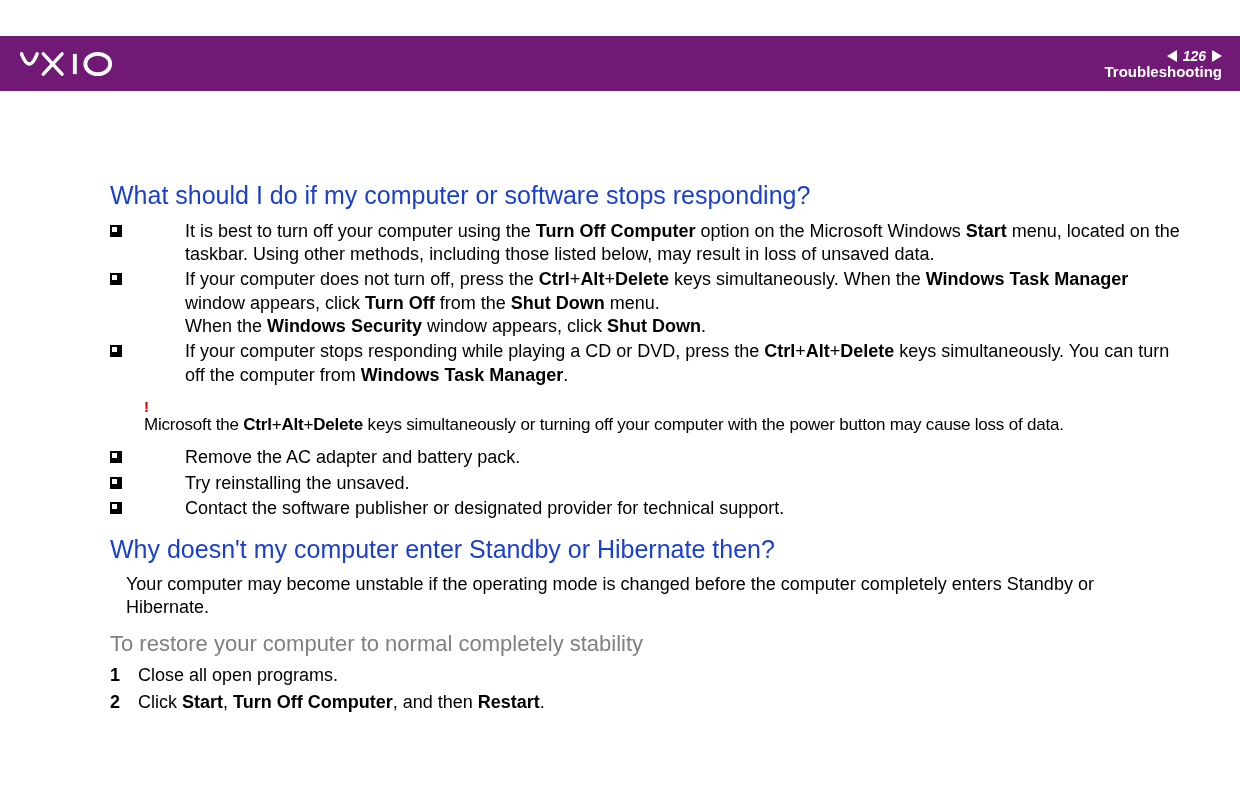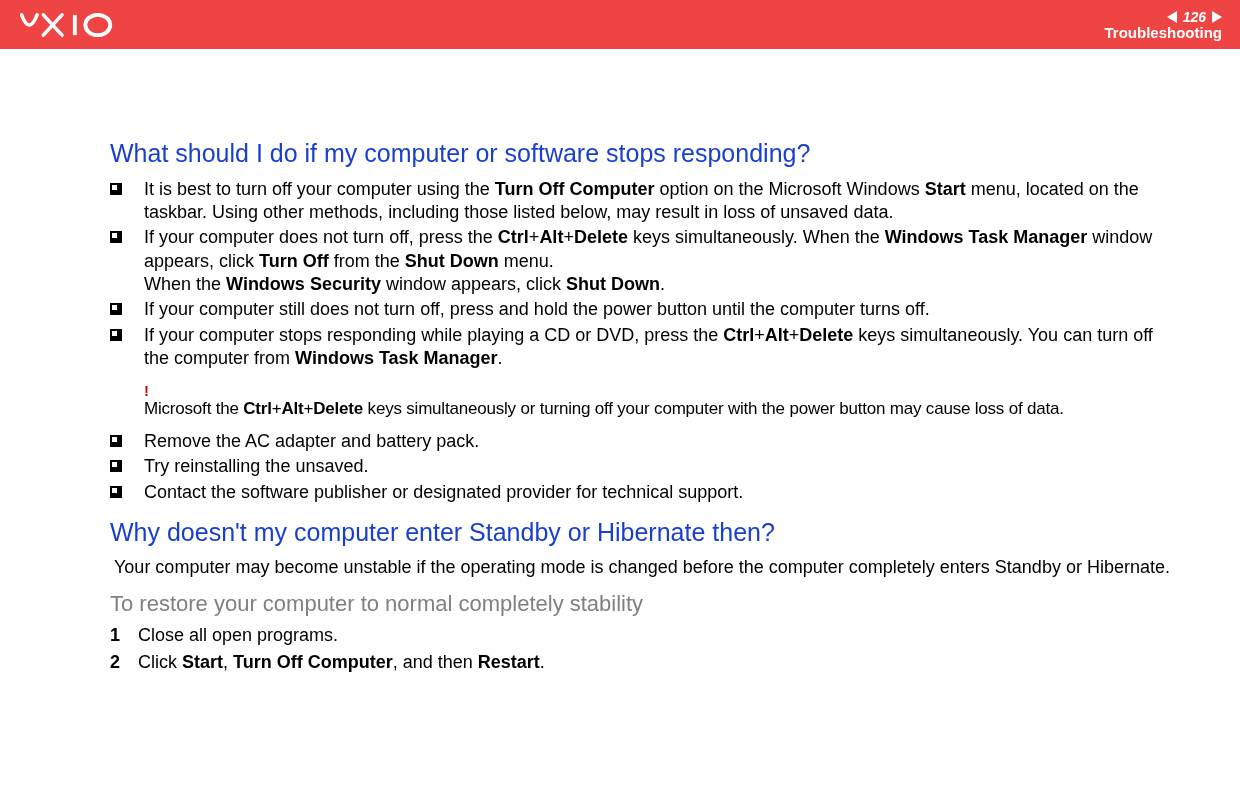--- a/index.html
+++ b/index.html
@@ -6,27 +6,28 @@
   body {
     width: 1240px;
     height: 810px;
     background: #ffffff;
     font-family: Arial, Helvetica, sans-serif;
     color: #000000;
     overflow: hidden;
   }
   .topbar {
     width: 100%;
-    height: 49px;
-    background: #ef4444;
+    height: 55px;
+    background: #701a75;
     display: flex;
     align-items: center;
     justify-content: space-between;
     padding: 0 18px 0 20px;
     position: relative;
+    margin-top: 36px;
   }
   .vaio-logo {
     height: 26px;
     color: #ffffff;
     display: flex;
     align-items: center;
   }
   .vaio-logo svg { height: 26px; }
   .top-right {
     display: flex;
@@ -70,20 +71,21 @@
   }
   ul.bullets {
     list-style: none;
     padding: 0;
     margin: 0 0 12px 0;
   }
   ul.bullets > li {
     display: flex;
     align-items: flex-start;
     margin: 2px 0;
+    gap: 41px;
   }
   .sq {
     flex: 0 0 auto;
     width: 12px;
     height: 12px;
     border: 2px solid #000000;
     box-shadow: inset -3px -3px 0 0 #000000;
     margin: 5px 22px 0 0;
   }
   .li-text { flex: 1 1 auto; }
@@ -98,21 +100,21 @@
     font-family: Arial, sans-serif;
     line-height: 1;
   }
   .note-text {
     font-family: "Arial Narrow", Arial, sans-serif;
     font-stretch: condensed;
     font-size: 17px;
     letter-spacing: -0.2px;
   }
   .note-text .nb { font-weight: bold; }
-  .para { margin: 4px 0 10px 4px; }
+  .para { margin: 4px 0 10px 16px; }
   .sub-heading {
     color: #808080;
     font-size: 22px;
     font-weight: normal;
     margin: 10px 0 6px 0;
   }
   ol.steps {
     list-style: none;
     padding: 0;
     margin: 0;
@@ -166,24 +168,20 @@
     </li>
     <li>
       <span class="sq"></span>
       <span class="li-text">
         <span>If your computer does not turn off, press the </span><span class="bold">Ctrl</span><span>+</span><span class="bold">Alt</span><span>+</span><span class="bold">Delete</span><span> keys simultaneously. When the </span><span class="bold">Windows Task Manager</span><span> window appears, click </span><span class="bold">Turn Off</span><span> from the </span><span class="bold">Shut Down</span><span> menu.</span><br>
         <span>When the </span><span class="bold">Windows Security</span><span> window appears, click </span><span class="bold">Shut Down</span><span>.</span>
       </span>
     </li>
     <li>
       <span class="sq"></span>
-      <span class="li-text">If your computer still does not turn off, press and hold the power button until the computer turns off.</span>
-    </li>
-    <li>
-      <span class="sq"></span>
       <span class="li-text">
         <span>If your computer stops responding while playing a CD or DVD, press the </span><span class="bold">Ctrl</span><span>+</span><span class="bold">Alt</span><span>+</span><span class="bold">Delete</span><span> keys simultaneously. You can turn off the computer from </span><span class="bold">Windows Task Manager</span><span>.</span>
       </span>
     </li>
   </ul>
 
   <div class="note-block">
     <div class="note-mark">!</div>
     <div class="note-text">
       <span>Microsoft the </span><span class="nb">Ctrl</span><span>+</span><span class="nb">Alt</span><span>+</span><span class="nb">Delete</span><span> keys simultaneously or turning off your computer with the power button may cause loss of data.</span>

